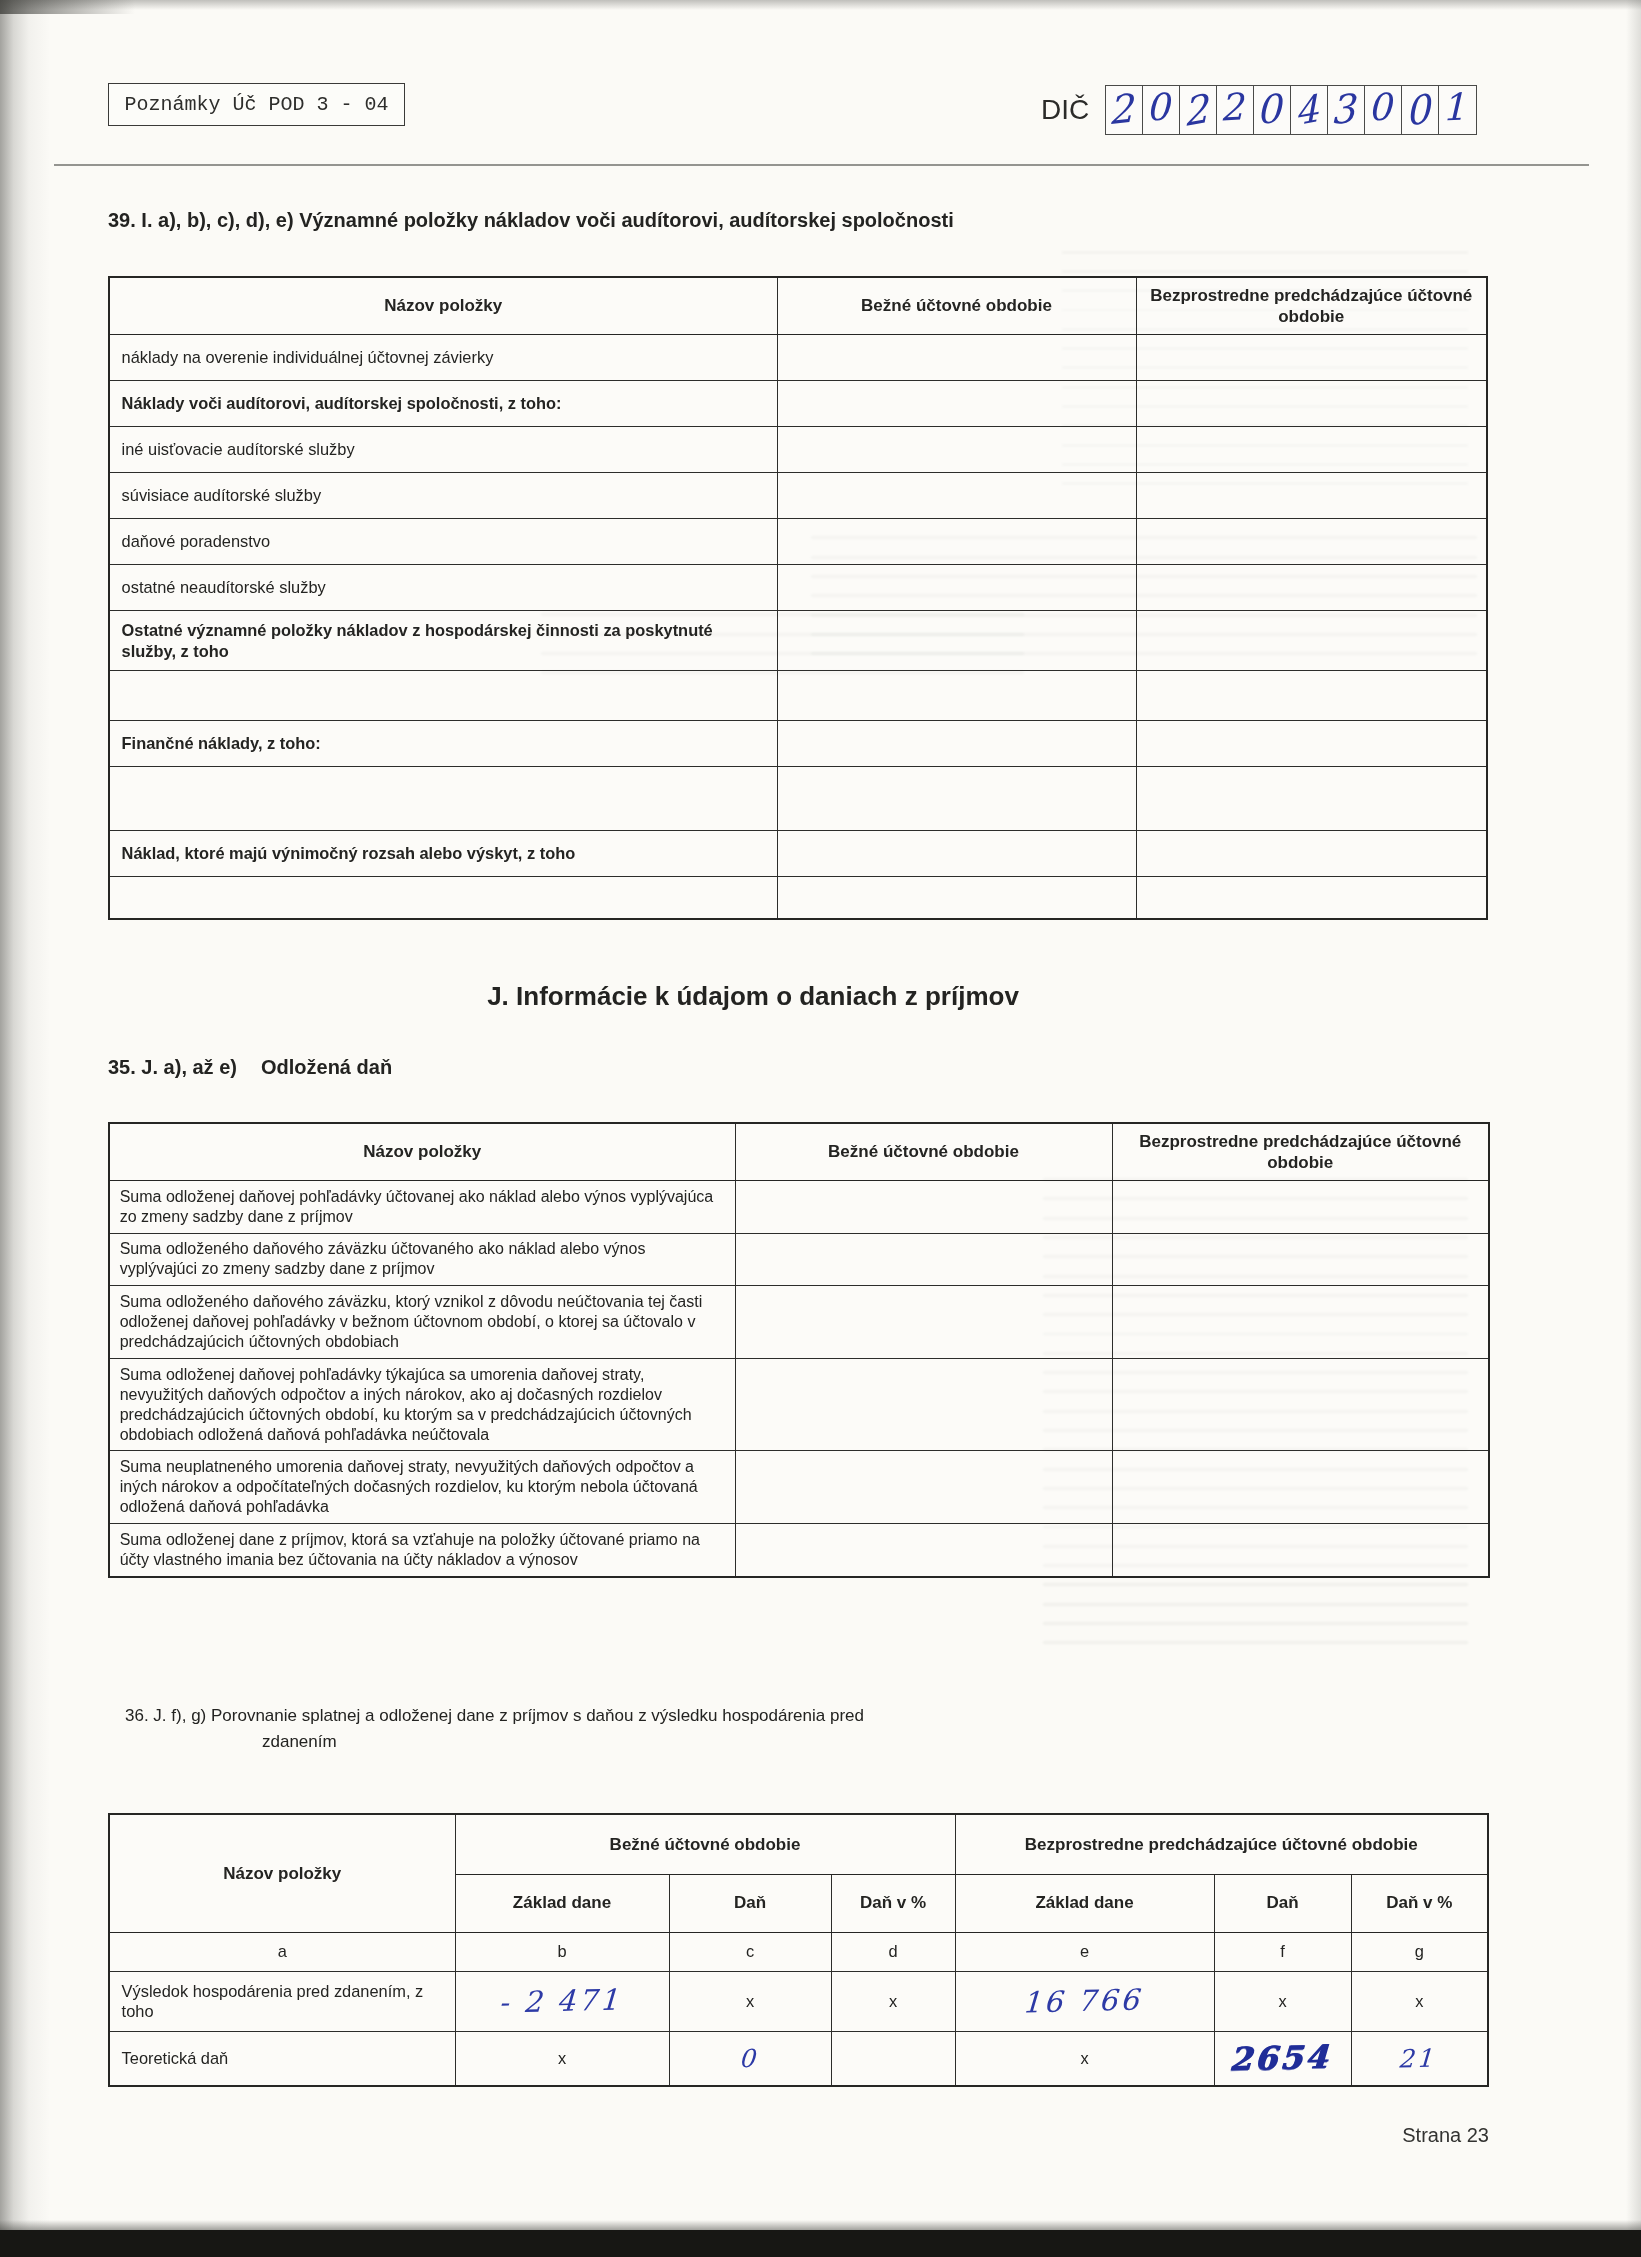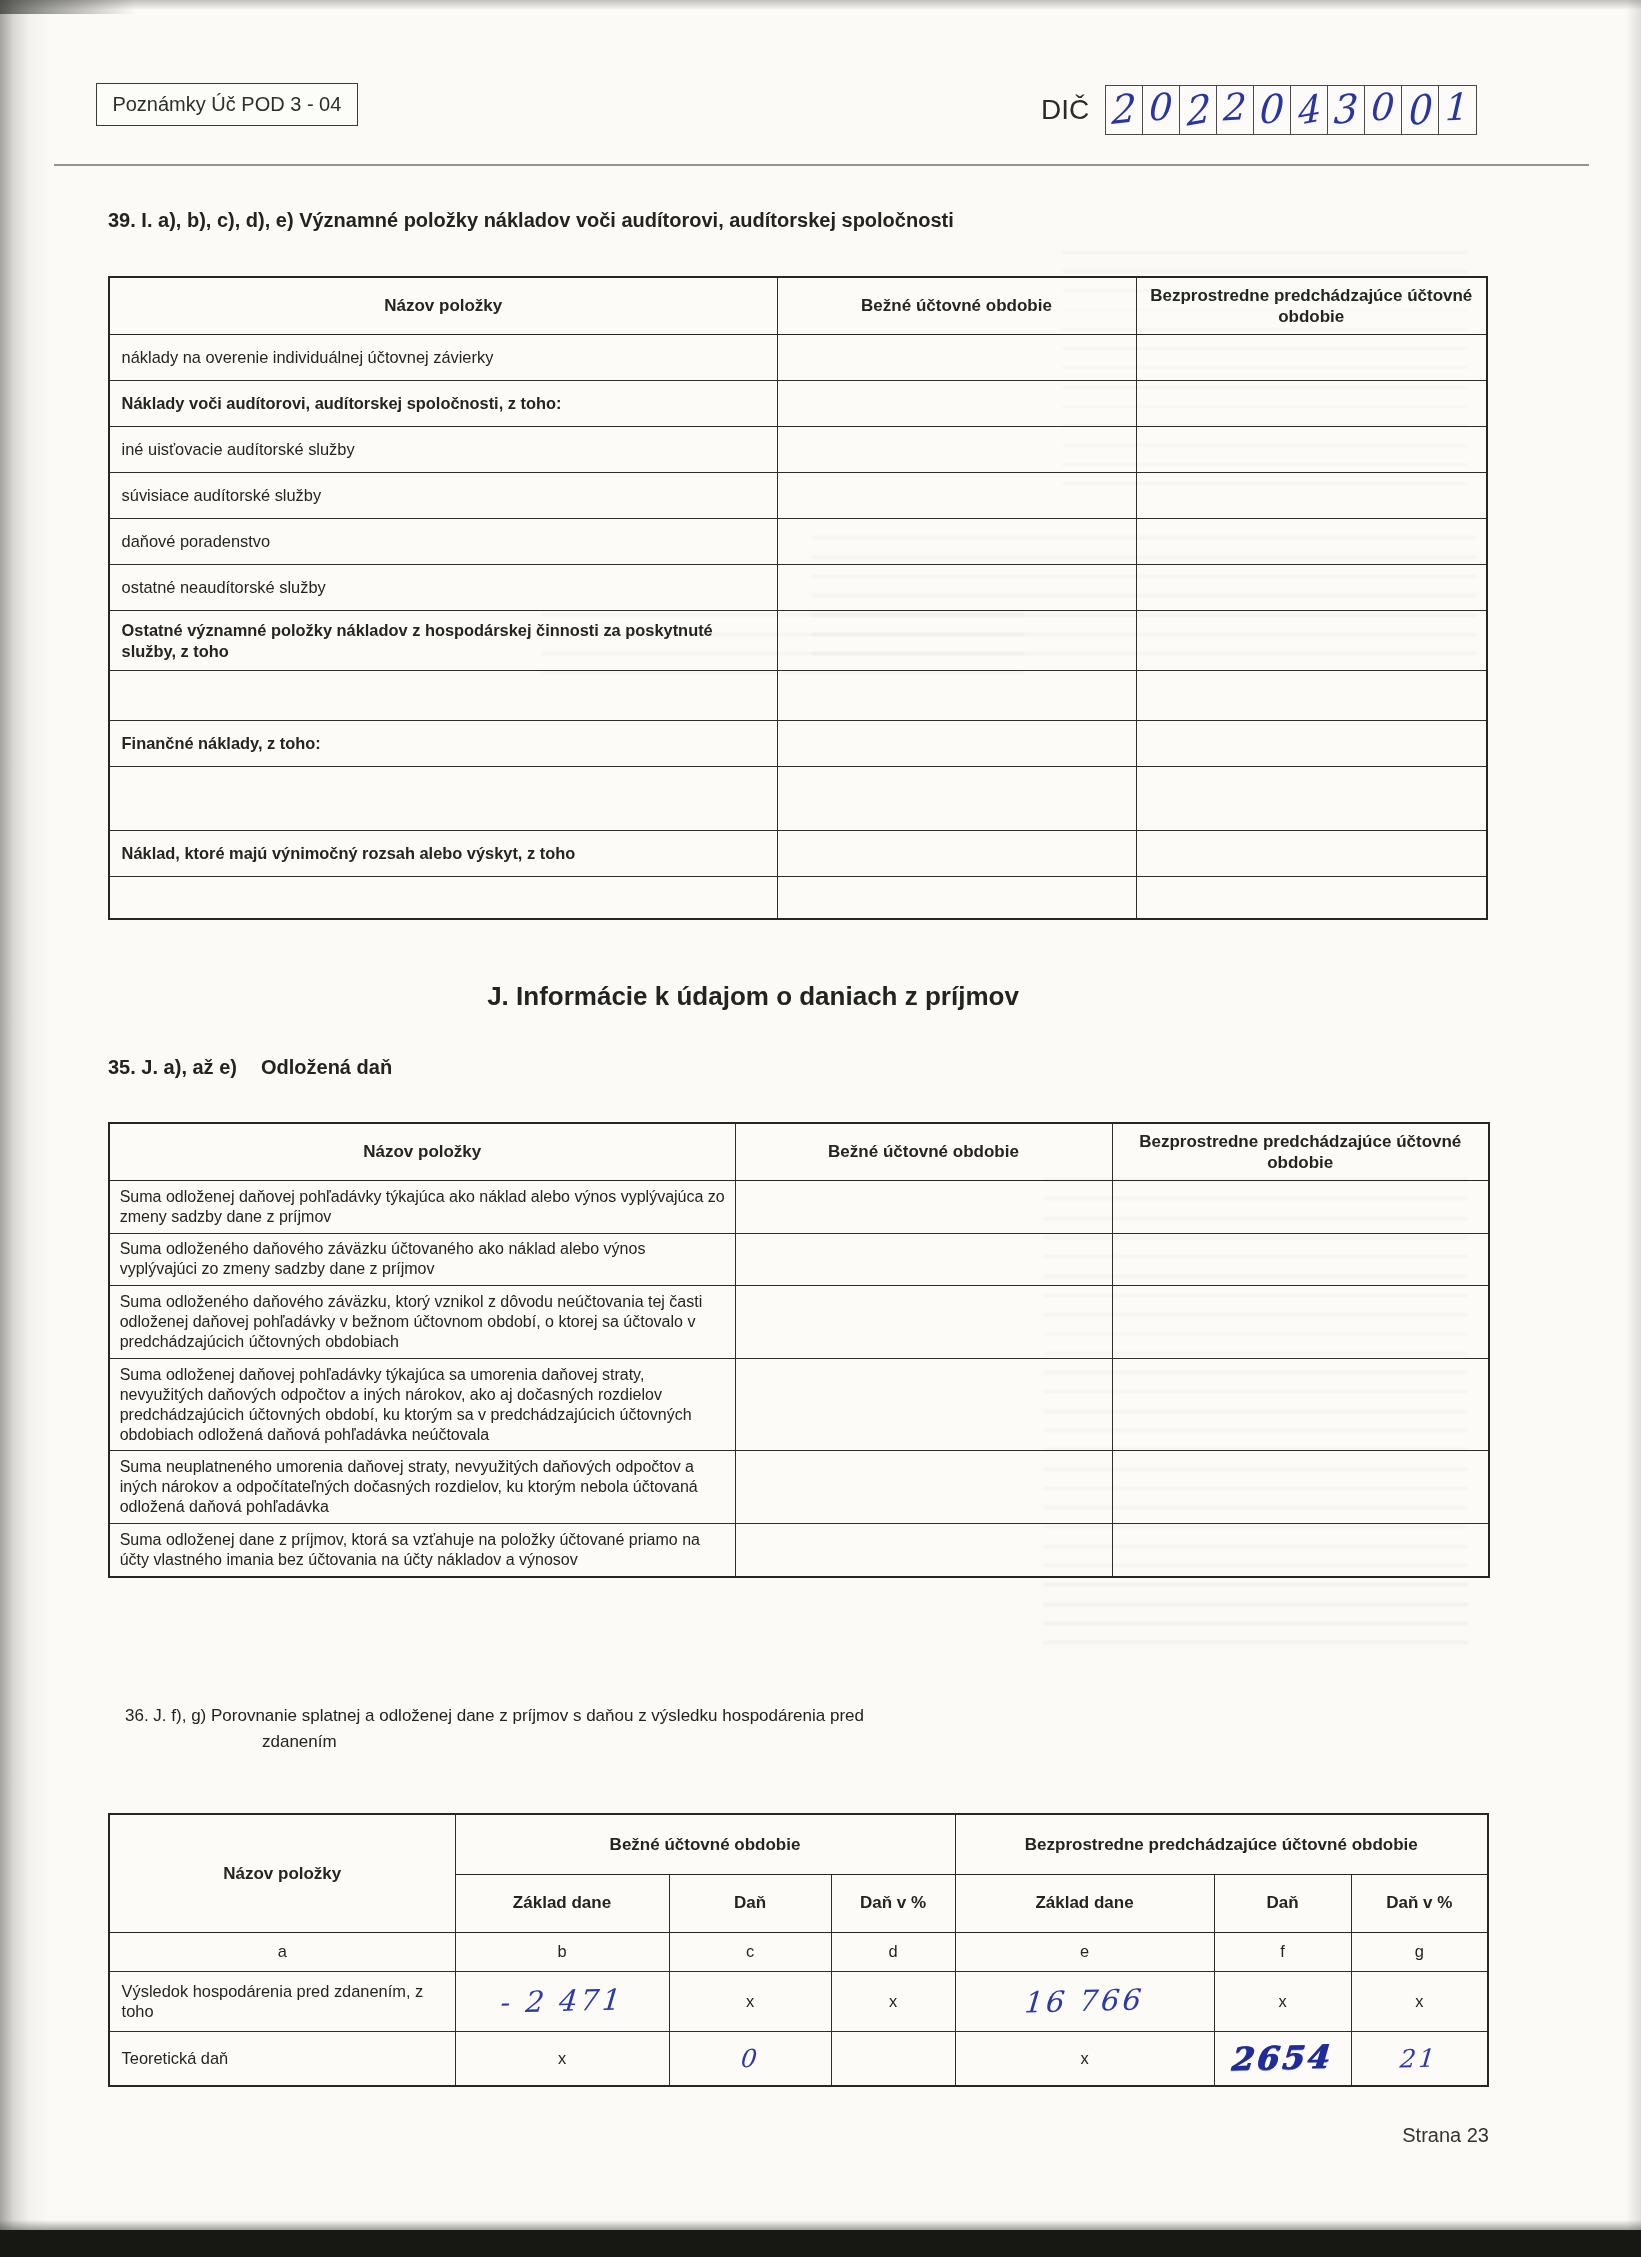--- a/index.html
+++ b/index.html
@@ -23,22 +23,22 @@
     background:linear-gradient(0deg, rgba(40,40,36,.5), rgba(255,255,255,0)); }
   .corner-tl { position:absolute; left:0; top:0; width:135px; height:13.5px;
     background:linear-gradient(90deg, rgba(50,50,46,.7), rgba(50,50,46,0)); }
 
   .ghost { position:absolute; opacity:.055; filter:blur(1.2px); pointer-events:none;
     background:repeating-linear-gradient(0deg, transparent 0 6.8px, #4f5f4f 6.8px 9.7px, transparent 9.7px 19.3px); }
 
   .top-rule { position:absolute; left:54px; top:164px; width:1535px; height:1.9px; background:rgba(45,45,42,.5); }
 
   
-  .doc-code { position:absolute; left:96px; top:83px; border:1.9px solid #3a3a38;
-    padding:8.7px 15.4px 9.7px; font-size:20px; color:#2e2e2c; background:rgba(255,255,255,.4); }
+  .doc-code { position:absolute; left:108px; top:83px; border:1.9px solid #3a3a38;
+    padding:8.7px 15.4px 9.7px; font-size:20px; color:#2e2e2c; background:rgba(255,255,255,.4);font-family:Liberation Mono, monospace; }
   .dic-wrap { position:absolute; left:1041px; top:85px; display:flex; align-items:center; gap:15.4px; }
   .dic-label { font-size:28px; color:#2b2b29; }
   .dic-cells { display:flex; border:1.9px solid #4a4a48; height:50px; background:rgba(255,255,255,.3); }
   .dic-cell { width:37px; border-right:1.4px solid #4a4a48; position:relative; }
   .dic-cell:last-child { border-right:none; }
   .dic-digit { position:absolute; left:50%; top:50%;
     transform:translate(-50%,-52%) rotate(-6deg) skewX(-8deg);
     font-family:"DejaVu Serif", serif; font-style:italic;
     font-size:39px; color:#2a36a0; }
   .dic-cell:nth-child(2n) .dic-digit { transform:translate(-50%,-56%) rotate(-3deg) skewX(-5deg); font-size:37px; }
@@ -234,21 +234,21 @@
       </colgroup>
     <thead>
       <tr class="h56">
         <th>Názov položky</th>
         <th>Bežné účtovné obdobie</th>
         <th>Bezprostredne predchádzajúce účtovné obdobie</th>
       </tr>
     </thead>
     <tbody>
       <tr>
-        <td class="lbl">Suma odloženej daňovej pohľadávky týkajúca ako náklad alebo výnos vyplývajúca zo zmeny sadzby dane z príjmov</td>
+        <td class="lbl">Suma odloženej daňovej pohľadávky účtovanej ako náklad alebo výnos vyplývajúca zo zmeny sadzby dane z príjmov</td>
         <td></td>
         <td></td>
       </tr>
       <tr>
         <td class="lbl">Suma odloženého daňového záväzku účtovaného ako náklad alebo výnos vyplývajúci zo zmeny sadzby dane z príjmov</td>
         <td></td>
         <td></td>
       </tr>
       <tr>
         <td class="lbl">Suma odloženého daňového záväzku, ktorý vznikol z dôvodu neúčtovania tej časti odloženej daňovej pohľadávky v bežnom účtovnom období, o ktorej sa účtovalo v predchádzajúcich účtovných obdobiach</td>

